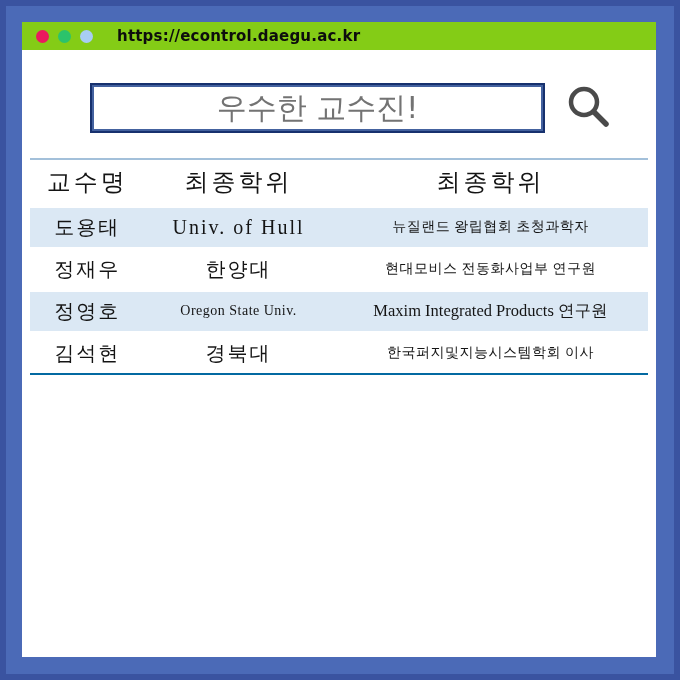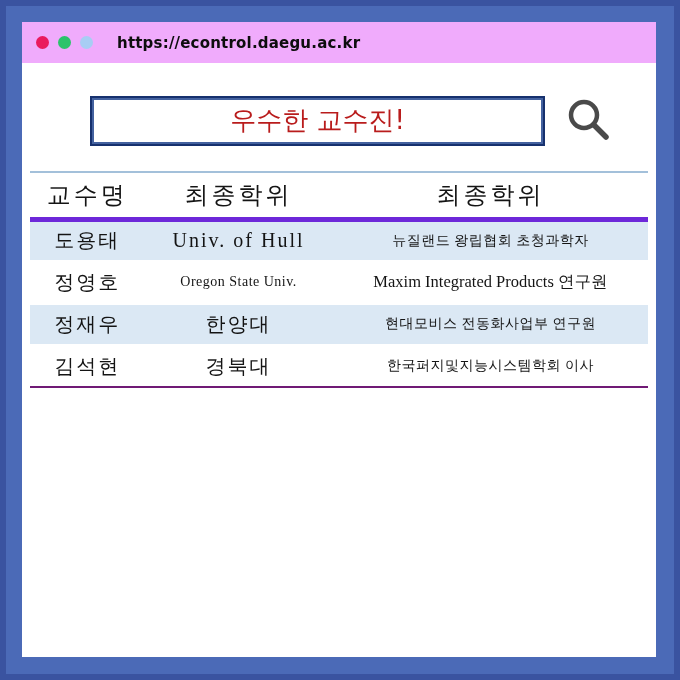--- a/index.html
+++ b/index.html
@@ -12,21 +12,21 @@
     position:absolute;inset:0;
     border:6px solid #3a53a0;
     pointer-events:none;
   }
   .window{
     position:absolute;left:22px;top:22px;width:634px;height:635px;
     background:#ffffff;
   }
   
   .titlebar{
-    height:41px;background:#f0abfc;
+    height:28px;background:#84cc16;
     display:flex;align-items:center;padding-left:14px;box-sizing:border-box;
   }
   .dots{display:flex;align-items:center;gap:9px;}
   .dot{width:13px;height:13px;border-radius:50%;display:inline-block;}
   .url{
     margin-left:24px;font-size:15px;font-weight:bold;color:#0d0d0d;
     font-family:"DejaVu Sans",sans-serif;letter-spacing:0.2px;
   }
   
   .search-area{
@@ -35,37 +35,37 @@
   }
   .search-box{
     width:455px;height:50px;box-sizing:border-box;
     border:2px solid #17316e;
     box-shadow:inset 0 0 0 2px #44629f;
     background:#fff;
     display:flex;align-items:center;justify-content:center;
   }
   .search-input{
     width:96%;height:80%;border:none;outline:none;background:transparent;
-    text-align:center;font-size:26px;color:#b91c1c;
+    text-align:center;font-size:30px;color:#737373;
     font-family:"DejaVu Sans","Liberation Sans",sans-serif;
   }
   .search-btn{
     margin-left:22px;width:46px;height:46px;border:none;background:transparent;
     padding:0;cursor:pointer;display:flex;align-items:center;justify-content:center;
   }
   
   .table-area{margin:25px 8px 0 8px;}
   table{width:100%;border-collapse:collapse;table-layout:fixed;
     font-family:"Liberation Serif","DejaVu Serif",serif;color:#141414;}
   col.c1{width:18.5%;} col.c2{width:30.5%;} col.c3{width:51%;}
-  thead tr{height:47px;border-top:2px solid #a3c0da;border-bottom:5px solid #6d28d9;}
+  thead tr{height:47px;border-top:2px solid #a3c0da;border-bottom:1px solid #6d28d9;}
   th{font-size:24px;font-weight:normal;letter-spacing:3px;text-align:center;}
   tbody tr{height:42px;border-top:3px solid #ffffff;}
   tbody tr:nth-child(odd){background:#dbe8f4;}
-  tbody tr:last-child{border-bottom:2px solid #701a75;padding-left:45px;}
+  tbody tr:last-child{border-bottom:2px solid #0369a1;padding-left:45px;}
   td{text-align:center;font-size:20px;letter-spacing:2px;white-space:nowrap;overflow:hidden;}
   td.cell-lg{font-size:14px;letter-spacing:0.5px;}
   td.cell-xl{font-size:16.5px;letter-spacing:0px;}
 </style>
 </head>
 <body>
 
 <div class="frame-edge"></div>
 
 <div class="window">
@@ -107,28 +107,28 @@
           <th>최종학위</th>
         </tr>
       </thead>
       <tbody id="table-body">
           <tr>
             <td>도용태</td>
             <td>Univ. of Hull</td>
             <td class="cell-lg">뉴질랜드 왕립협회 초청과학자</td>
           </tr>
           <tr>
+            <td>정재우</td>
+            <td>한양대</td>
+            <td class="cell-lg">현대모비스 전동화사업부 연구원</td>
+          </tr>
+          <tr>
             <td>정영호</td>
             <td class="cell-lg">Oregon State Univ.</td>
             <td class="cell-xl">Maxim Integrated Products 연구원</td>
-          </tr>
-          <tr>
-            <td>정재우</td>
-            <td>한양대</td>
-            <td class="cell-lg">현대모비스 전동화사업부 연구원</td>
           </tr>
           <tr>
             <td>김석현</td>
             <td>경북대</td>
             <td class="cell-lg">한국퍼지및지능시스템학회 이사</td>
           </tr>
         </tbody>
     </table>
   </div>
 

